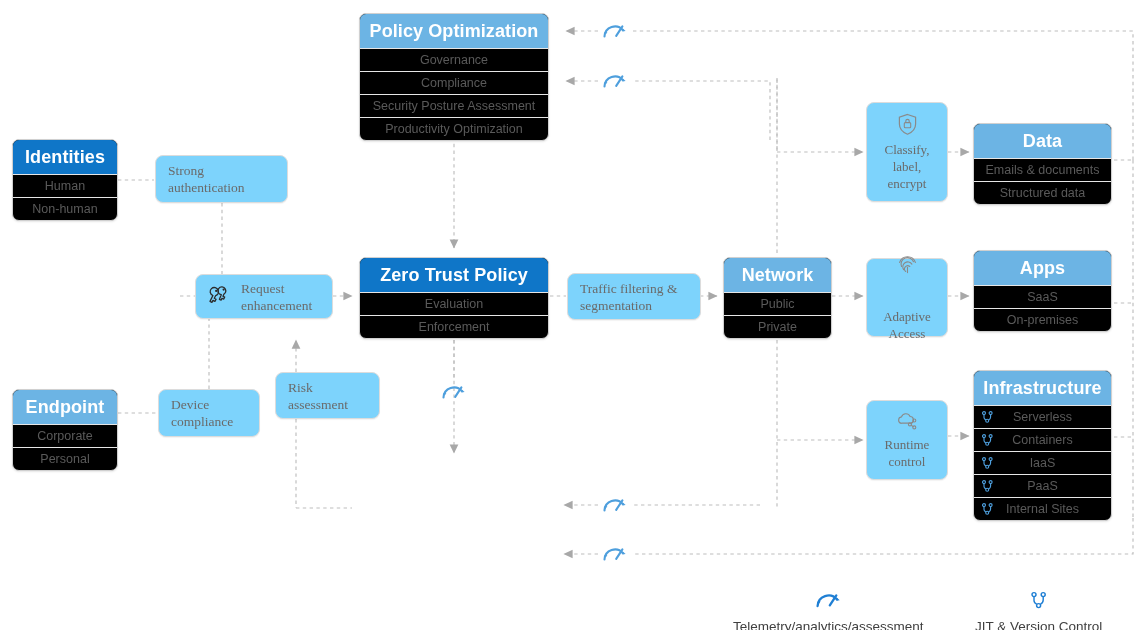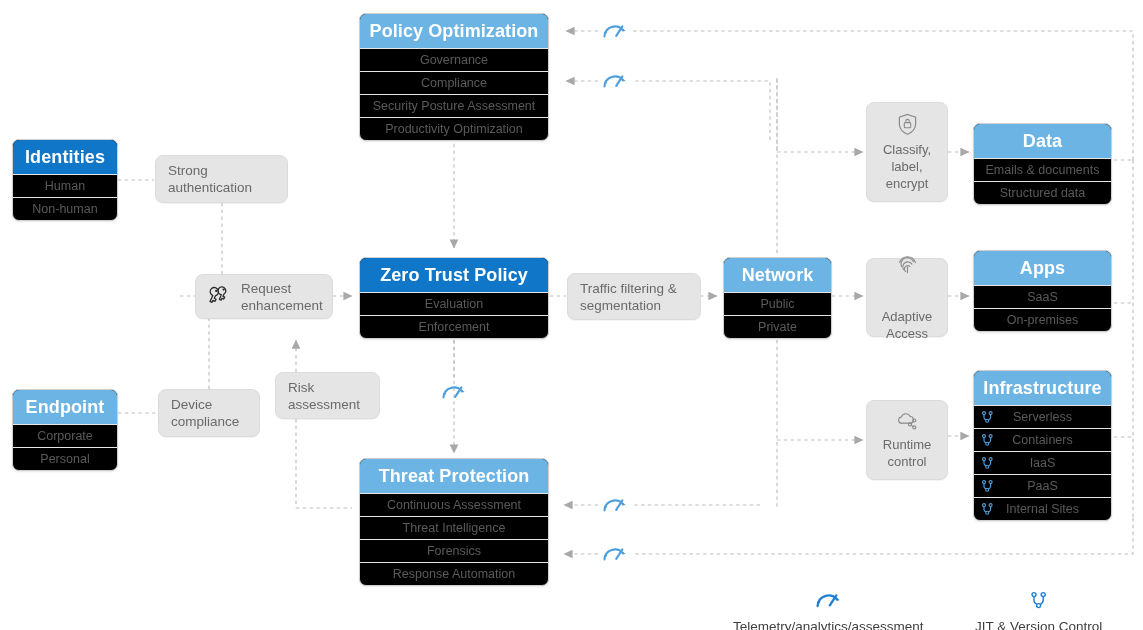--- a/index.html
+++ b/index.html
@@ -45,30 +45,31 @@
   }
   .card .row:first-of-type{border-top:none;}
   .card .row .jit{
     position:absolute;left:7px;top:50%;transform:translateY(-50%);
     width:13px;height:13px;display:block;
   }
 
   
   .pill{
     position:absolute;
-    background:#e5e5e5;
+    background:#7dd3fc;
     border:1px solid #dcdcdc;
     border-radius:8px;
     box-sizing:border-box;
     font-size:13.5px;
     color:#6a6a6a;
     line-height:17px;
     display:flex;
     align-items:center;
     box-shadow:0 1px 1px rgba(0,0,0,.05);
+    font-family:Liberation Serif, serif;
   }
   .pill .txt{padding:0 12px;}
   .pill.iconbox{flex-direction:column;justify-content:center;text-align:center;}
   .pill.iconbox .gl{margin-bottom:5px;}
   .pill.withicon{align-items:center;}
   .pill.withicon .gl{margin-left:11px;flex:0 0 auto;}
   .pill.withicon .txt{padding-left:9px;}
 
   .lg{
     position:absolute;display:flex;align-items:center;gap:9px;
@@ -212,27 +213,20 @@
     <div class="row">Security Posture Assessment</div>
     <div class="row">Productivity Optimization</div>
   </div>
 
   <div class="card dark" style="left:359px;top:257px;width:190px;">
     <div class="hdr">Zero Trust Policy</div>
     <div class="row">Evaluation</div>
     <div class="row">Enforcement</div>
   </div>
 
-  <div class="card lite" style="left:359px;top:458px;width:190px;">
-    <div class="hdr">Threat Protection</div>
-    <div class="row">Continuous Assessment</div>
-    <div class="row">Threat Intelligence</div>
-    <div class="row">Forensics</div>
-    <div class="row">Response Automation</div>
-  </div>
 
   <div class="card lite" style="left:723px;top:257px;width:109px;">
     <div class="hdr">Network</div>
     <div class="row">Public</div>
     <div class="row">Private</div>
   </div>
 
   <div class="card lite" style="left:973px;top:123px;width:139px;">
     <div class="hdr">Data</div>
     <div class="row">Emails &amp; documents</div>

